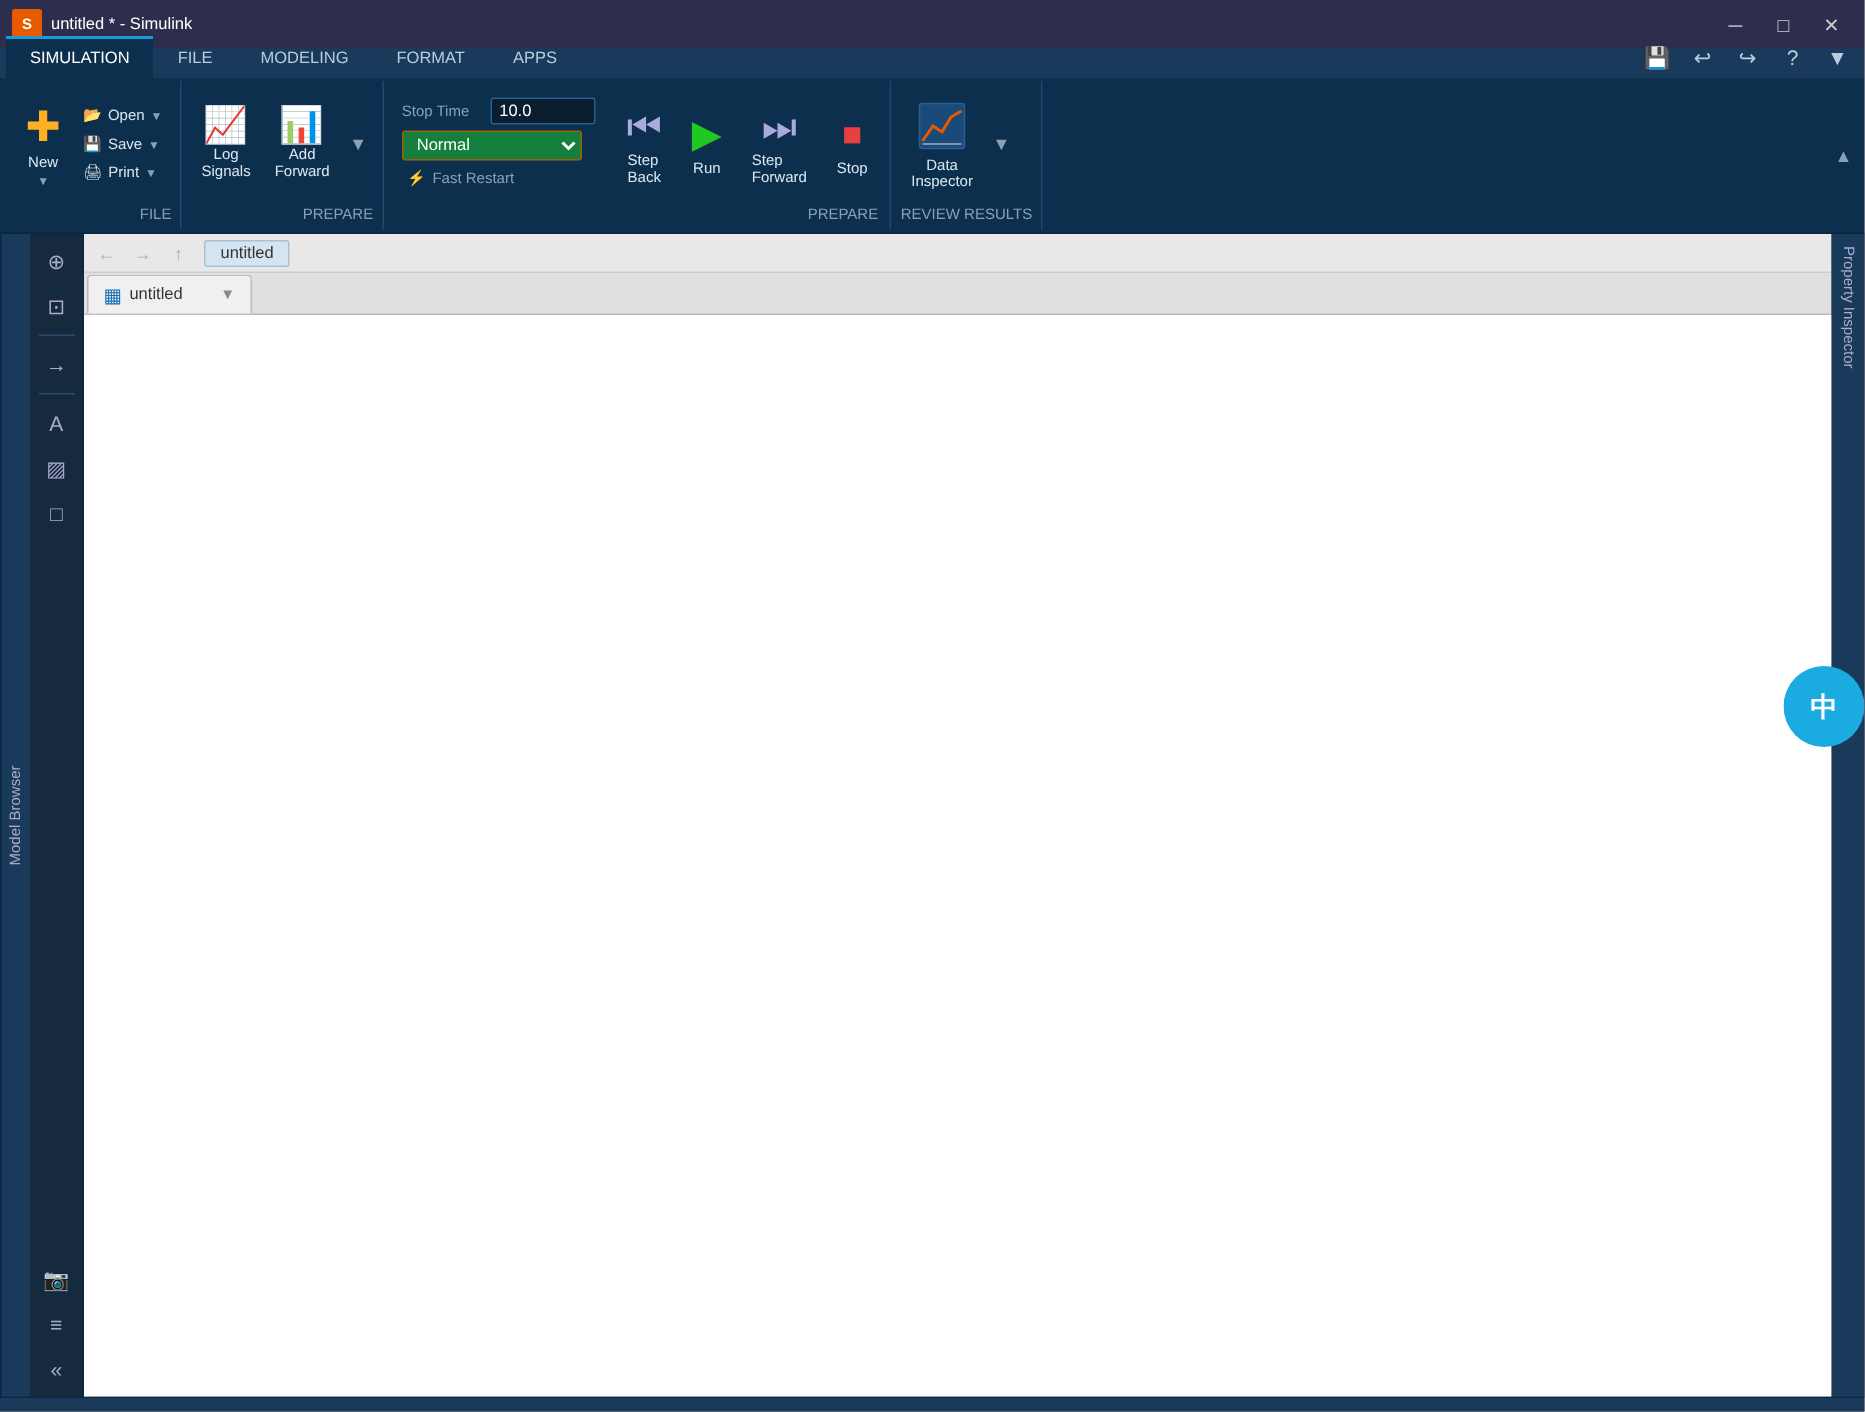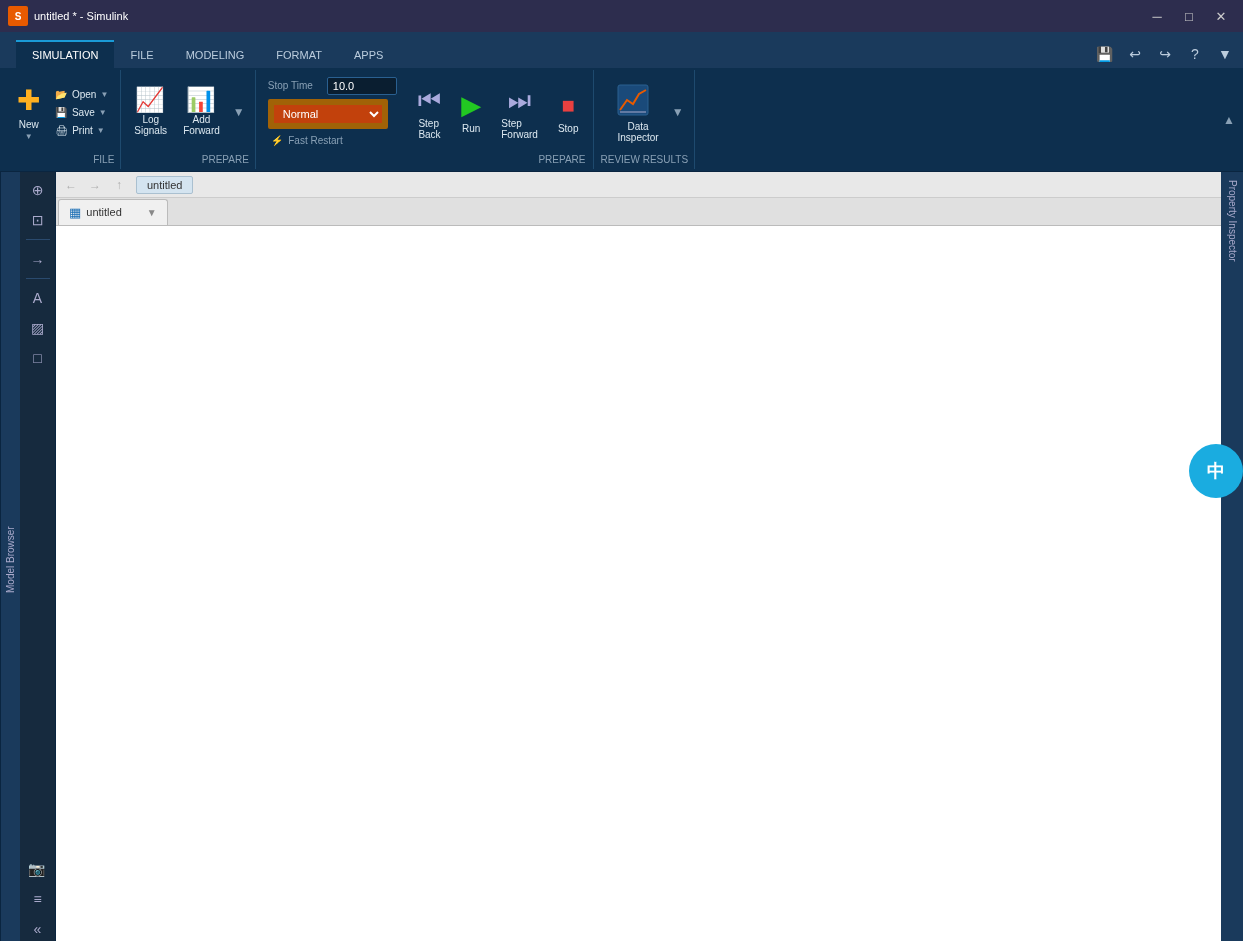--- a/index.html
+++ b/index.html
@@ -16,24 +16,24 @@
       color: #fff;
     }
     #titlebar-left { display: flex; align-items: center; gap: 6px; }
     #titlebar-left .app-icon { width: 20px; height: 20px; background: #e85a00; border-radius: 2px; display: flex; align-items: center; justify-content: center; color: #fff; font-size: 10px; font-weight: bold; }
     #titlebar-controls { display: flex; gap: 4px; }
     .titlebar-btn { width: 28px; height: 24px; background: transparent; border: none; color: #ccc; cursor: pointer; font-size: 13px; display: flex; align-items: center; justify-content: center; }
 
     
     #ribbon-tabs {
       background: #1a3a5c;
-      height: 36px;
+      height: 20px;
       display: flex;
       align-items: flex-end;
-      padding-left: 16px;
+      padding-left: 4px;
     }
     .ribbon-tab {
       padding: 5px 16px;
       font-size: 11px;
       color: #bcd;
       cursor: pointer;
       border-top: 2px solid transparent;
       height: 28px;
       display: flex;
       align-items: center;
@@ -125,22 +125,22 @@
     .stop-time-input {
       background: #0a1e30;
       border: 1px solid #2a6090;
       color: #fff;
       font-size: 11px;
       padding: 2px 5px;
       width: 70px;
       border-radius: 2px;
     }
     .normal-select {
-      background: #c2410c;
-      border: 6px solid #a16207;
+      background: #15803d;
+      border: 1px solid #a16207;
       color: #fff;
       font-size: 11px;
       padding: 2px 5px;
       width: 120px;
       border-radius: 2px;
       cursor: pointer;
     }
     .fast-restart-btn {
       display: flex;
       align-items: center;
@@ -537,21 +537,21 @@
   <div class="ribbon-group">
     <div class="ribbon-group-content">
       <div class="rbn-btn">
         <div class="data-inspector-icon">
           <svg width="36" height="36" viewBox="0 0 36 36">
             <rect x="3" y="3" width="30" height="30" rx="2" fill="#1a4a7a" stroke="#2a6090" stroke-width="1"></rect>
             <polyline points="5,28 12,18 18,22 24,12 31,8" fill="none" stroke="#e85a00" stroke-width="2"></polyline>
             <line x1="5" y1="30" x2="31" y2="30" stroke="#aac" stroke-width="1"></line>
           </svg>
         </div>
-        <span style="white-space:pre-line;margin-left:10px;">Data
+        <span style="white-space:pre-line;">Data
 Inspector</span>
       </div>
       <button class="scroll-expand" style="height:60px;">▼</button>
     </div>
     <div class="ribbon-group-label">REVIEW RESULTS</div>
   </div>
 
   <div style="margin-left:auto;display:flex;align-items:center;">
     <button class="scroll-expand" style="height:80px;width:20px;">▲</button>
   </div>

